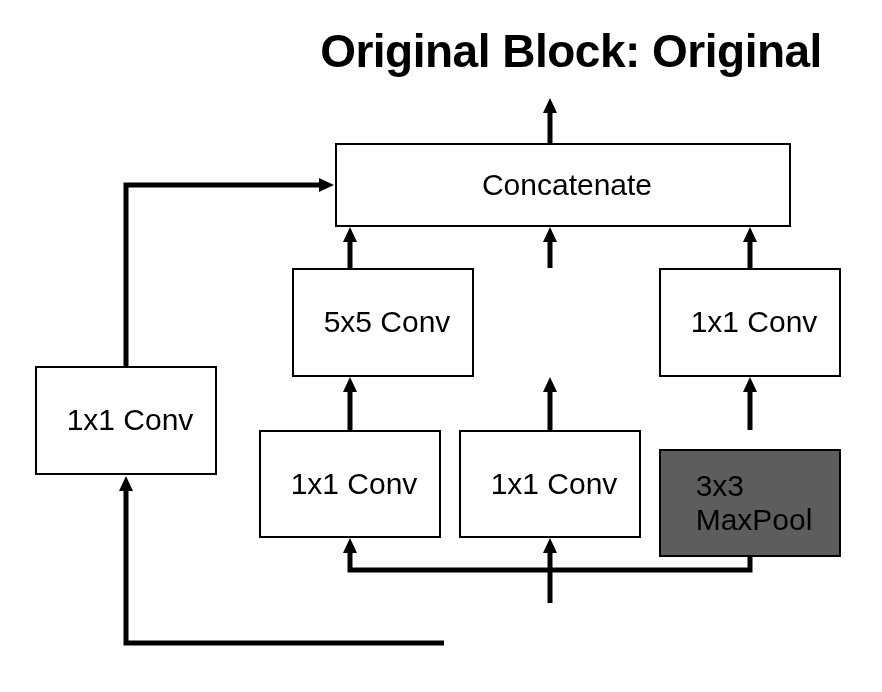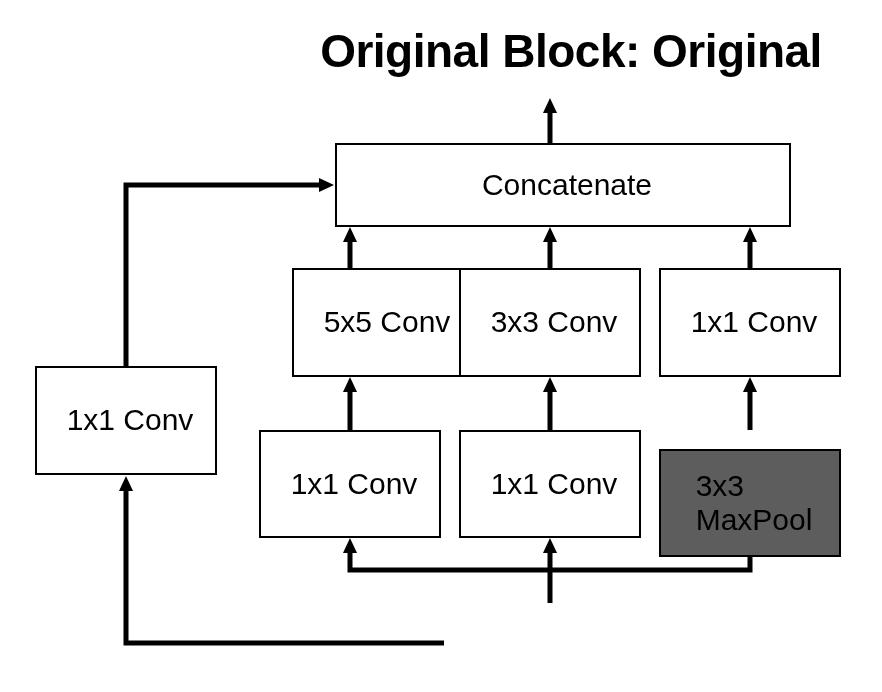--- a/index.html
+++ b/index.html
@@ -120,23 +120,20 @@
     </g>
   </svg>
 
   <div class="box" id="box-concat">
     <span>Concatenate</span>
   </div>
 
   <div class="box" id="box-r1c1">
     <span>5x5 Conv</span>
   </div>
-  <div class="box" id="box-r1c2">
-    <span>3x3 Conv</span>
-  </div>
   <div class="box" id="box-r1c3">
     <span>1x1 Conv</span>
   </div>
 
   <div class="box" id="box-r2c1">
     <span>1x1 Conv</span>
   </div>
   <div class="box" id="box-r2c2">
     <span>1x1 Conv</span>
   </div>

